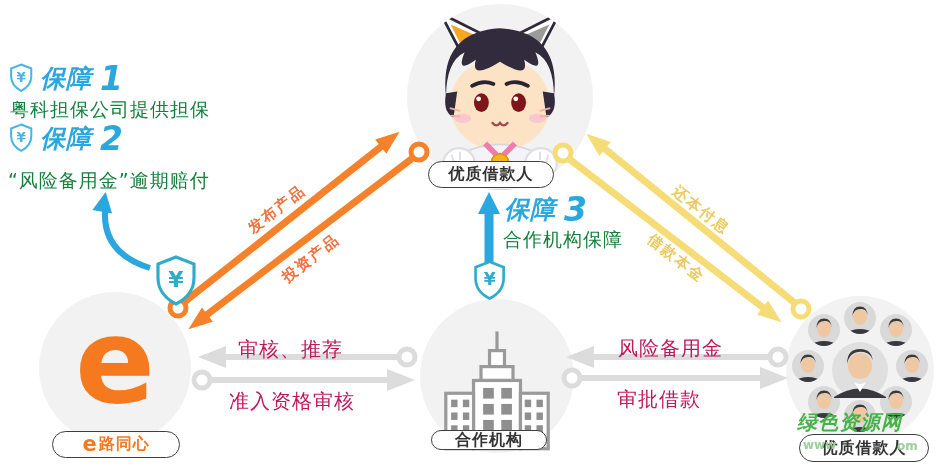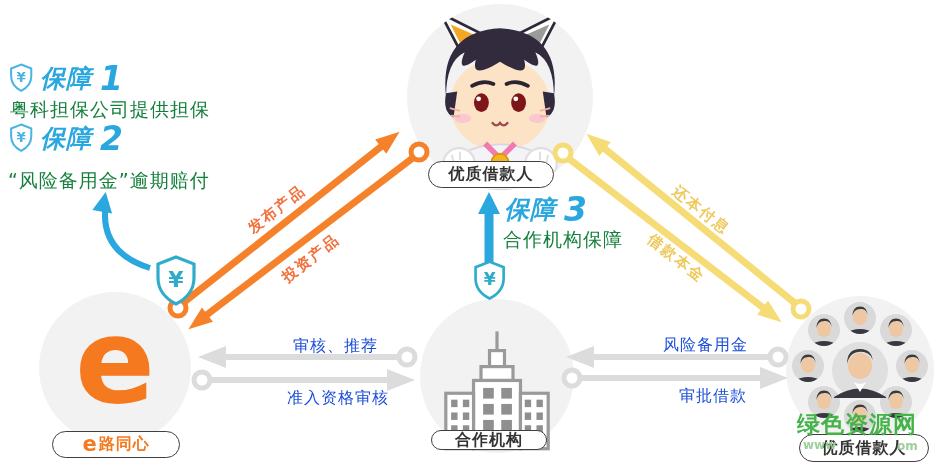--- a/index.html
+++ b/index.html
@@ -22,21 +22,21 @@
   .pill{position:absolute;z-index:4;background:#fff;border:1.6px solid #3F3F3F;border-radius:14px;
         display:flex;align-items:center;justify-content:center;font-size:16px;font-weight:700;color:#333;
         box-sizing:border-box;letter-spacing:1px;}
   #investor-pill{left:428px;top:161px;width:126px;height:27px;}
   #platform-pill{left:52px;top:431px;width:128px;height:27px;color:#F5791E;}
   #platform-pill .e-mark{font-size:21px;font-weight:800;margin-right:1px;line-height:1;}
   #agency-pill{left:431px;top:430px;width:116px;height:20px;}
   #borrowers-pill{left:799px;top:434px;width:130px;height:28px;}
 
   
-  .flow-label{position:absolute;z-index:3;color:#1d4ed8;font-size:16px;letter-spacing:1px;text-align:right;white-space:nowrap;}
+  .flow-label{position:absolute;z-index:3;color:#be185d;font-size:20px;letter-spacing:1px;text-align:left;white-space:nowrap;}
   #label-review{left:238px;top:336px;width:140px;}
   #label-qualify{left:229px;top:388px;width:160px;}
   #label-apply{left:618px;top:335px;width:130px;}
   #label-approve{left:617px;top:386px;width:130px;}
 
   
   .diag{position:absolute;z-index:3;font-size:15px;font-weight:700;letter-spacing:2px;white-space:nowrap;transform-origin:center;}
   .diag.orange{color:#F2703C;transform:rotate(-38deg);}
   .diag.yellow{color:#EDC95C;transform:rotate(38deg);}
   #label-publish{left:243px;top:200px;}
@@ -48,21 +48,21 @@
   .g-row{position:absolute;z-index:3;display:flex;align-items:center;gap:6px;}
   .g-title{color:#2AA7DF;font-style:italic;font-weight:600;font-size:25px;letter-spacing:1px;}
   .g-num{color:#2AA7DF;font-style:italic;font-weight:600;font-size:33px;line-height:1;margin-left:2px;}
   .g-desc{position:absolute;z-index:3;color:#15803d;font-size:19px;letter-spacing:1px;white-space:nowrap;}
   #g1-row{left:8px;top:62px;}  #g1-desc{left:10px;top:97px;}
   #g2-row{left:8px;top:122px;} #g2-desc{left:8px;top:168px;}
   #g3-row{left:504px;top:193px;}
   #g3-desc{left:503px;top:227px;}
 
   
-  .wm-title{position:absolute;z-index:6;left:797px;top:409px;color:#45B349;font-size:23px;font-weight:800;letter-spacing:1px;white-space:nowrap;}
+  .wm-title{position:absolute;z-index:6;left:797px;top:409px;color:#45B349;font-size:20px;font-weight:800;letter-spacing:1px;white-space:nowrap;font-style:italic;}
   .wm-url{position:absolute;z-index:6;color:#9CCF9A;font-size:12px;font-weight:600;}
   #wm-url-left{left:803px;top:438px;}
   #wm-url-right{left:897px;top:439px;}
 </style>
 </head>
 <body>
 
 <div id="stage">
 
   <div class="node-circle" id="investor-circle">

